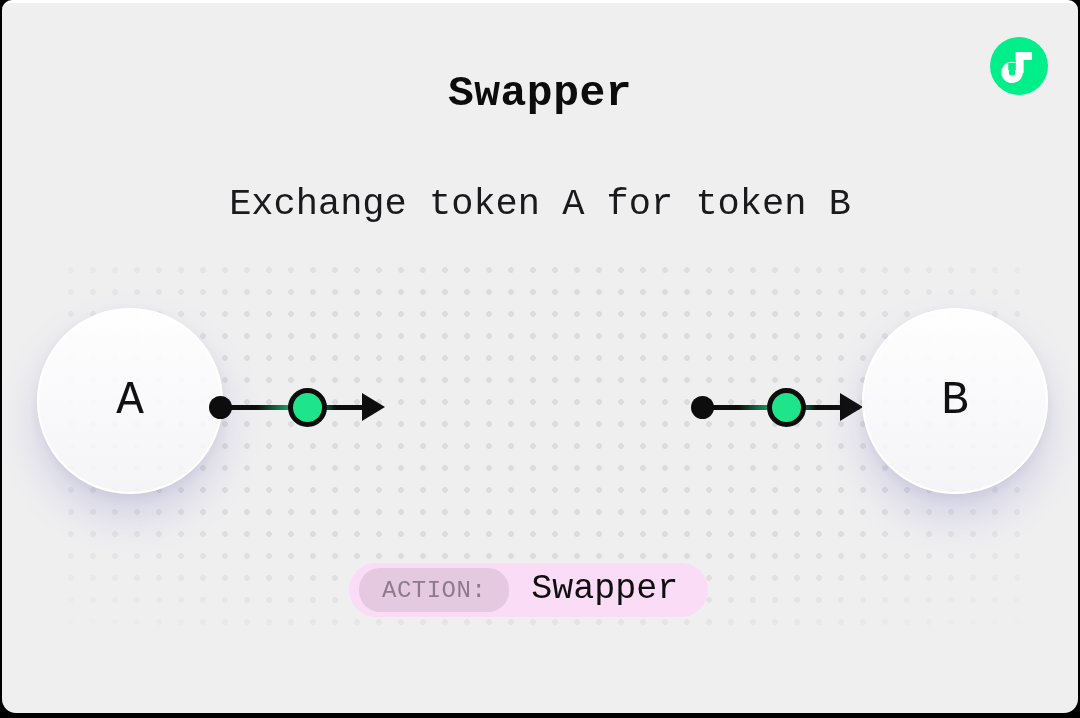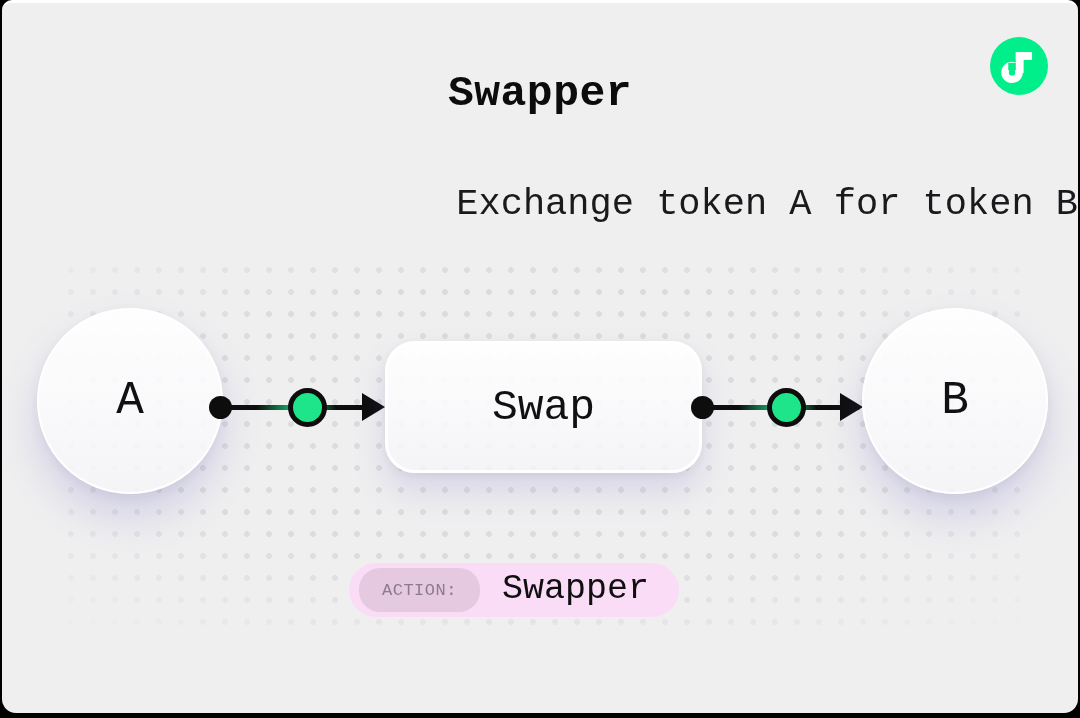--- a/index.html
+++ b/index.html
@@ -36,21 +36,21 @@
     left: 0; right: 0; top: 66px;
     text-align: center;
     font-size: 43px;
     font-weight: 700;
     letter-spacing: 0.5px;
     color: #0c0c0d;
   }
   .subtitle {
     position: absolute;
     left: 0; right: 0; top: 180px;
-    text-align: right;
+    text-align: center;
     font-size: 37px;
     font-weight: 400;
     color: #1a1a1d;
   }
   .logo {
     position: absolute;
     left: 988px; top: 34px;
     width: 58px; height: 58px;
   }
   
@@ -122,21 +122,21 @@
     padding: 0 4px;
     box-sizing: border-box;
   }
   .action-label-pill {
     margin-left: 6px;
     height: 36px;
     border-radius: 21px;
     background: var(--badge-label-bg, #E5C9E0);
     display: flex; align-items: center;
     padding: 4px 23px;
-    font-size: 17px;
+    font-size: 24px;
     font-weight: 400;
     letter-spacing: 0.5px;
     color: var(--badge-label-text, #8D7A8B);
   }
   .action-value {
     font-size: 35px;
     font-weight: 400;
     color: #0f0f10;
     margin: 0 26px 0 22px;
     padding-bottom: 3px;
@@ -165,23 +165,20 @@
 
   <div class="node-circle node-a">
     <span class="node-label">A</span>
   </div>
 
   <div class="conn-line" style="left:220px; top:402px; width:158px;"></div>
   <div class="conn-dot" style="left:207px; top:393px;"></div>
   <div class="conn-node" style="left:286px; top:385px;"></div>
   <div class="conn-arrow" style="left:360px; top:390px;"></div>
 
-  <div class="swap-box">
-    <span class="swap-label">Swap</span>
-  </div>
 
   <div class="conn-line" style="left:702px; top:402px; width:156px;"></div>
   <div class="conn-dot" style="left:689px; top:393px;"></div>
   <div class="conn-node" style="left:765px; top:385px;"></div>
   <div class="conn-arrow" style="left:838px; top:390px;"></div>
 
   <div class="node-circle node-b">
     <span class="node-label">B</span>
   </div>
 

